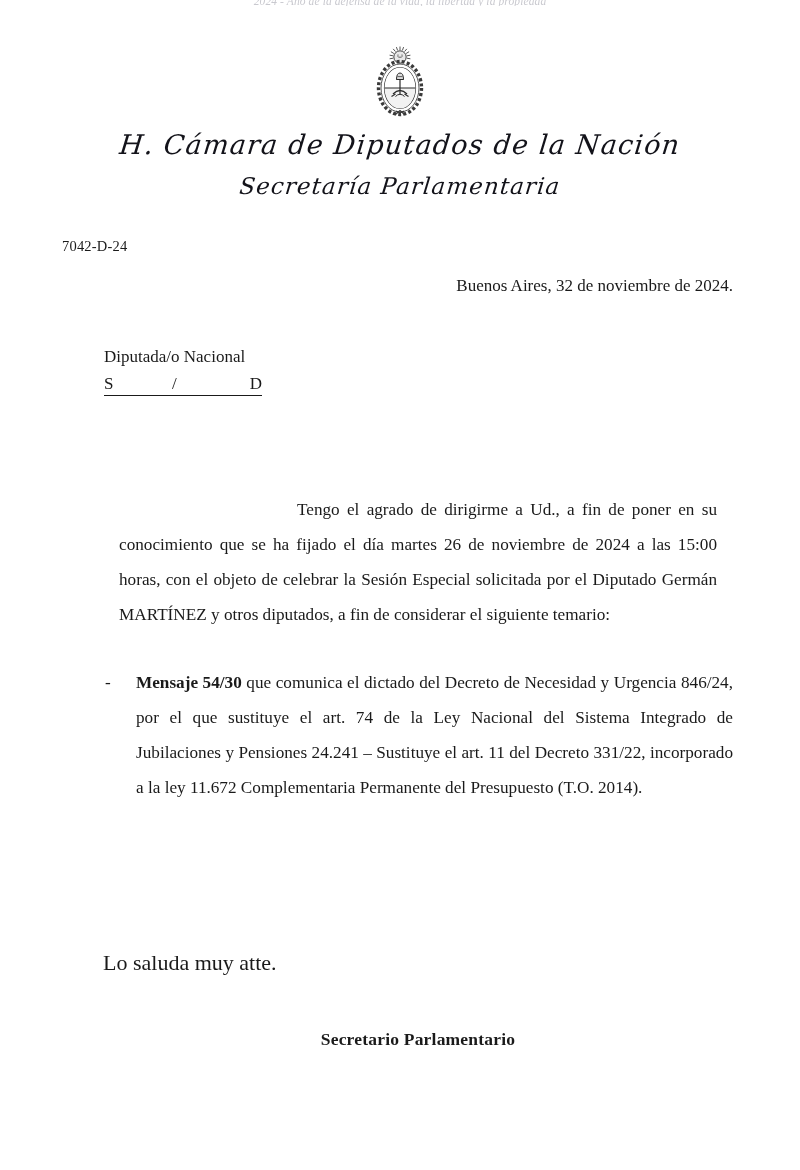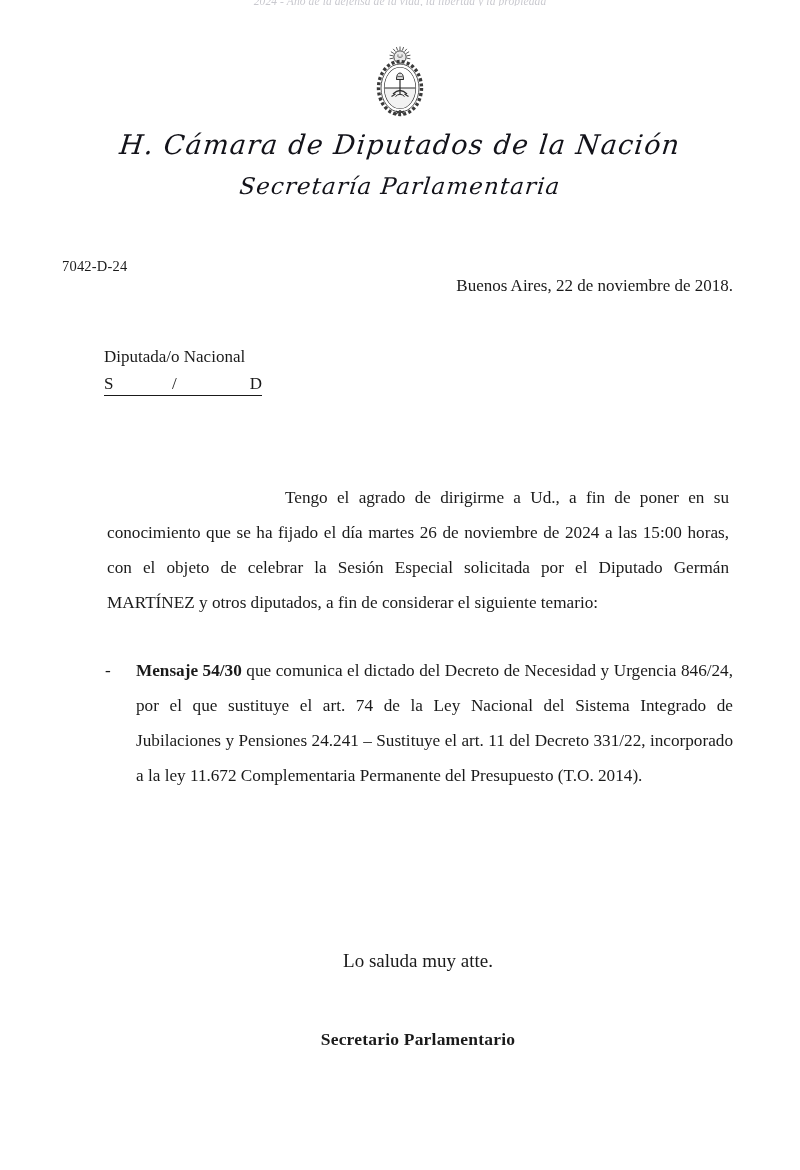--- a/index.html
+++ b/index.html
@@ -74,21 +74,20 @@
     margin-top: 4px;
   }
 
   
   .file-ref {
     position: absolute;
     top: 238px;
     left: 62px;
     font-size: 14.5px;
     letter-spacing: 0.2px;
-    margin-top: 20px;
   }
 
   
   .dateline {
     position: absolute;
     top: 276px;
     left: 103px;
     width: 630px;
     text-align: right;
     font-size: 17px;
@@ -123,21 +122,21 @@
     position: absolute;
     top: 476px;
     left: 103px;
     width: 630px;
   }
   .para {
     font-size: 17.2px;
     line-height: 35px;
     text-align: justify;
     text-justify: inter-word;
-    margin: 4px;
+    margin: 16px;
   }
   .para.indented { text-indent: 178px; }
 
   .agenda {
     margin-top: 33px;
   }
   .agenda-item {
     position: relative;
     padding-left: 33px;
     font-size: 17.2px;
@@ -153,22 +152,22 @@
     line-height: 35px;
   }
   .agenda-item b { font-weight: bold; }
 
   
   .closing {
     position: absolute;
     top: 950px;
     left: 103px;
     width: 630px;
-    text-align: center;
-    font-size: 19px;
+    text-align: left;
+    font-size: 22px;
   }
   .signature {
     position: absolute;
     top: 1024px;
     left: 103px;
     width: 630px;
     text-align: right;
     font-weight: bold;
   }
   .signature .sig-name {
@@ -237,21 +236,21 @@
   </span>
 </div>
 
 <div class="letterhead">
   <span class="lh-line1">H. Cámara de Diputados de la Nación</span>
   <span class="lh-line2">Secretaría Parlamentaria</span>
 </div>
 
 <div class="file-ref">7042-D-24</div>
 
-<div class="dateline">Buenos Aires, 22 de noviembre de 2018.</div>
+<div class="dateline">Buenos Aires, 32 de noviembre de 2024.</div>
 
 <div class="addressee">
   <div class="addressee-title">Diputada/o Nacional</div>
   <div class="addressee-sd">
     <span class="sd-s">S</span>
     <span class="sd-slash">/</span>
     <span class="sd-d">D</span>
   </div>
 </div>
 

